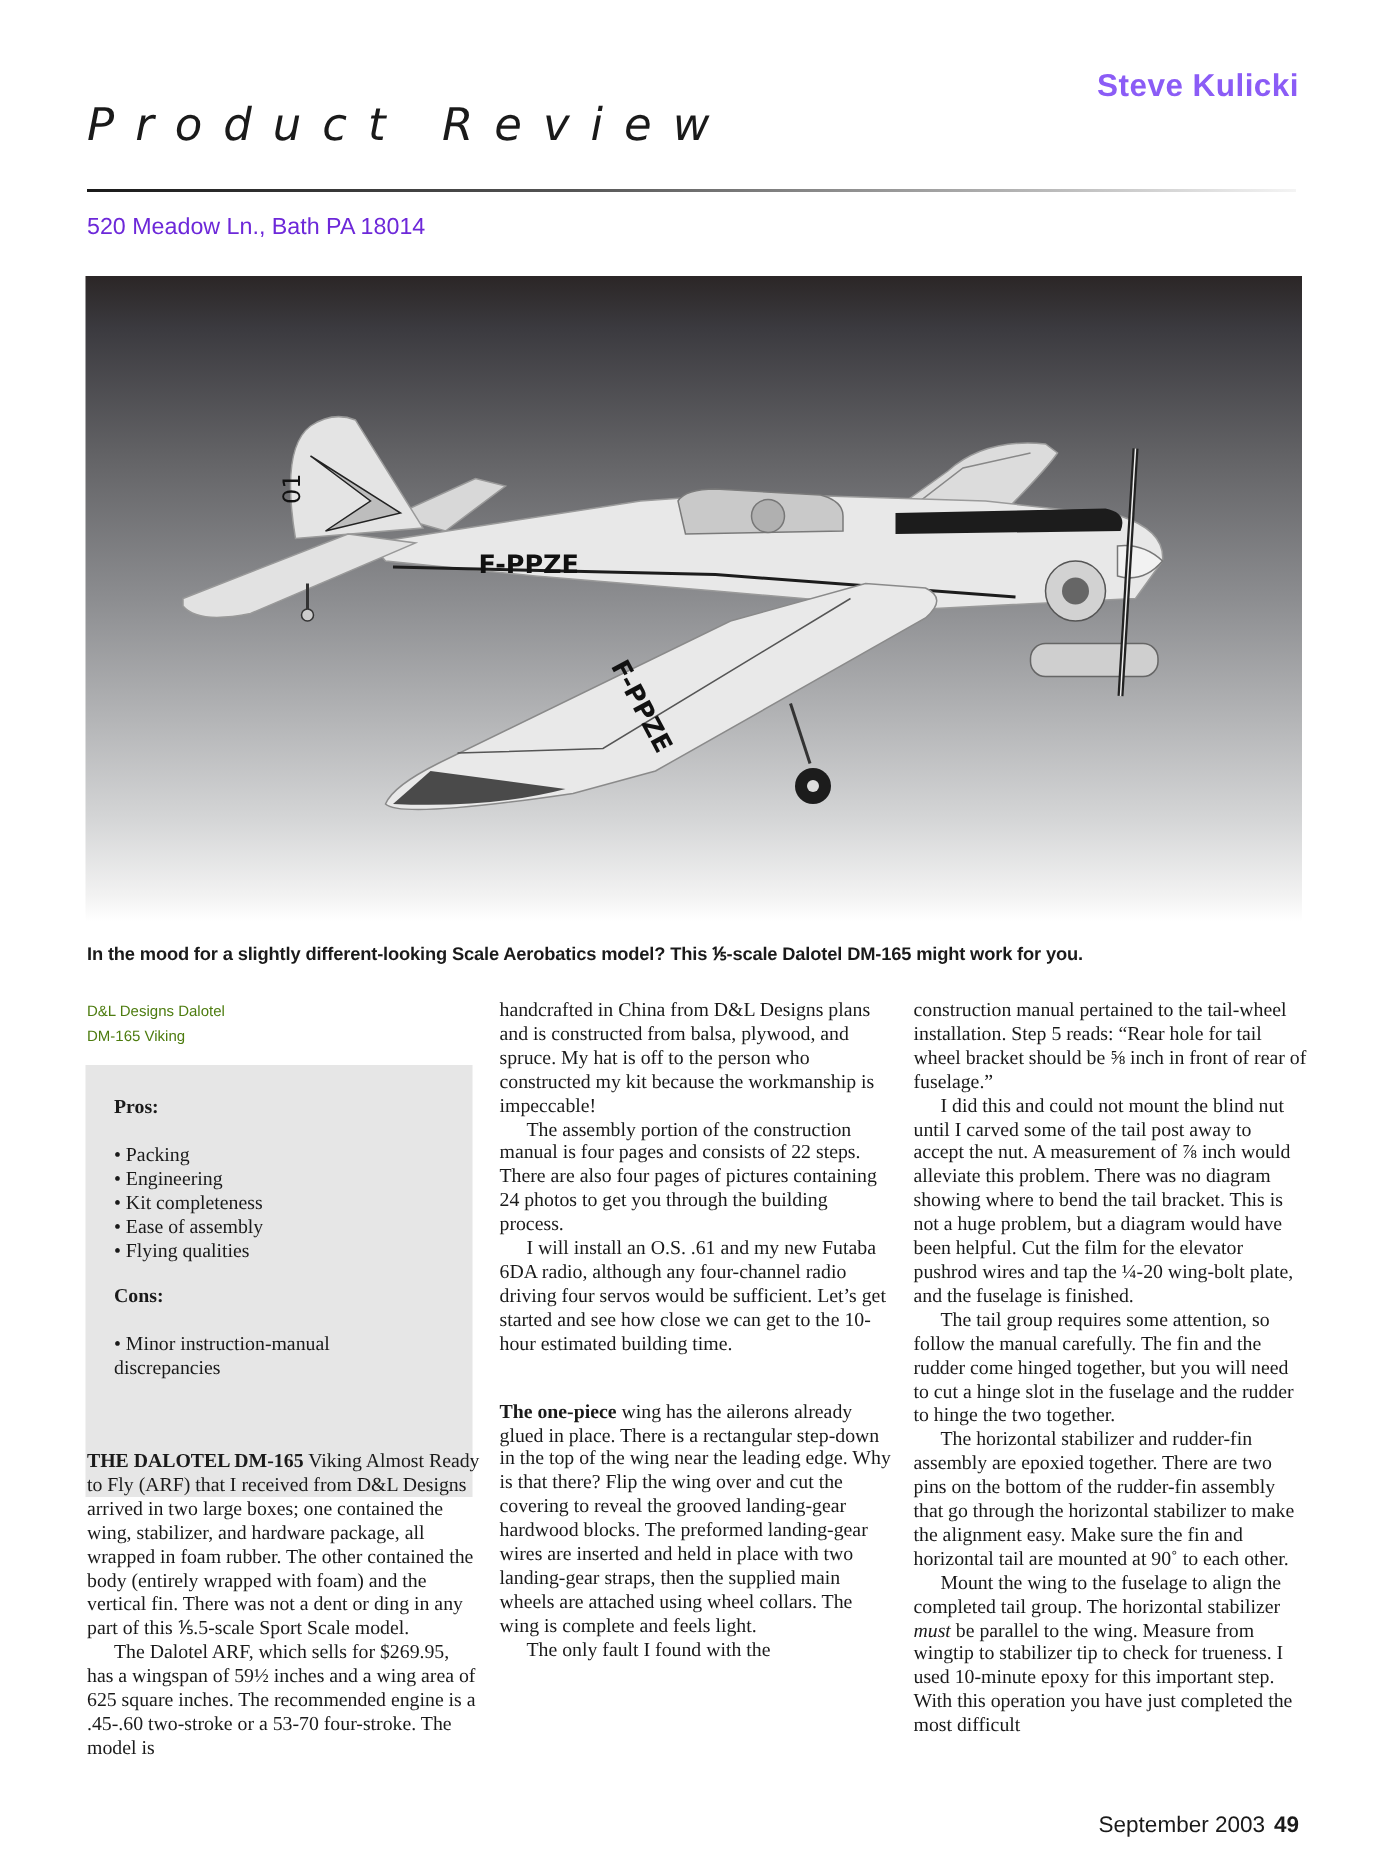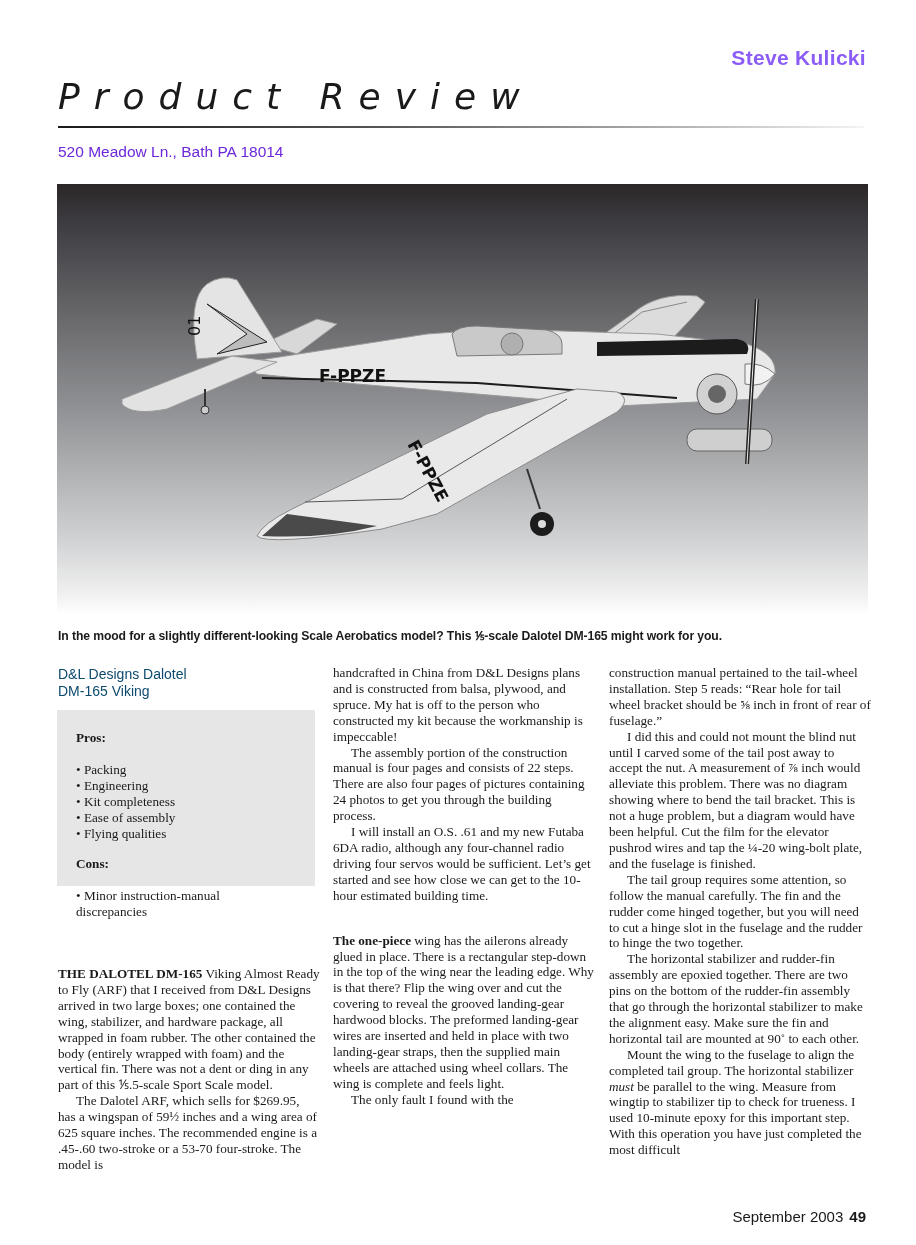--- a/index.html
+++ b/index.html
@@ -6,22 +6,22 @@
     body { width: 916px; height: 1245px; position: relative; overflow: hidden; color: #1a1a1a; }
     .abs { position: absolute; }
 
     .author {
       left: 600px; top: 46px; width: 266px; text-align: right;
       font-family: "Liberation Sans", sans-serif; font-weight: bold; font-size: 21px;
       color: #8b5cf6; letter-spacing: 0.3px;
     }
     .section-title {
       left: 58px; top: 66px;
-      font-family: "DejaVu Sans", sans-serif; font-style: italic; font-size: 36px;
-      letter-spacing: 14px; color: #1a1a1a; font-weight: normal; margin-top: 10px;
+      font-family: "DejaVu Sans", sans-serif; font-style: italic; font-size: 30px;
+      letter-spacing: 14px; color: #1a1a1a; font-weight: normal;
     }
     .rule {
       left: 58px; top: 126px; width: 806px; height: 2px;
       background: linear-gradient(to right, #1a1a1a 0%, #555 40%, #bbb 80%, #f4f4f4 100%);
     }
     .address {
       left: 58px; top: 143px;
       font-family: "Liberation Sans", sans-serif; font-size: 15.5px; color: #6d28d9;
     }
 
@@ -33,25 +33,25 @@
     .photo svg { position: absolute; left: 0; top: 0; }
 
     .caption {
       left: 58px; top: 627px; width: 820px;
       font-family: "Liberation Sans", sans-serif; font-weight: bold; font-size: 12.2px;
       color: #1a1a1a; letter-spacing: -0.1px;
     }
 
     .product-name {
       left: 58px; top: 666px; width: 260px;
-      font-family: "Liberation Sans", sans-serif; font-size: 14px; line-height: 17px; color: #0c4a6e;
+      font-family: "Liberation Sans", sans-serif; font-size: 10px; line-height: 17px; color: #4d7c0f;
     }
 
     .proscons {
-      left: 57px; top: 710px; width: 258px; height: 176px;
+      left: 57px; top: 710px; width: 258px; height: 288px;
       background: #e6e6e6;
       font-family: "Liberation Serif", serif; font-size: 13.2px; color: #1a1a1a;
     }
     .proscons .head { position: absolute; left: 19px; font-weight: bold; }
     .proscons ul { position: absolute; left: 19px; margin: 0; padding: 0; list-style: none; line-height: 16px; }
     .proscons li { margin: 0; padding: 0; }
 
     .col {
       width: 262px;
       font-family: "Liberation Serif", serif; font-size: 13.2px; line-height: 15.9px; color: #1a1a1a;

